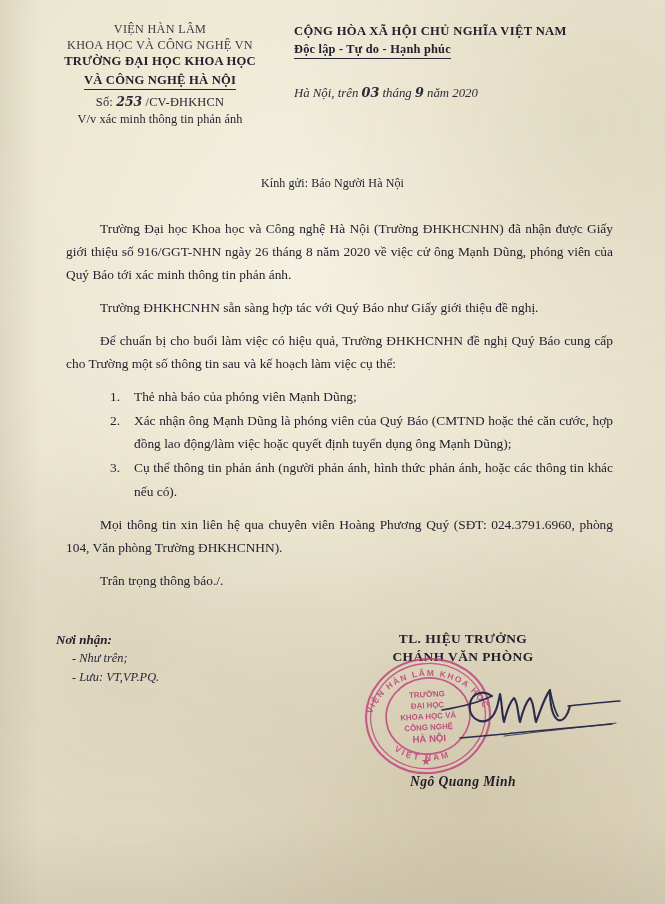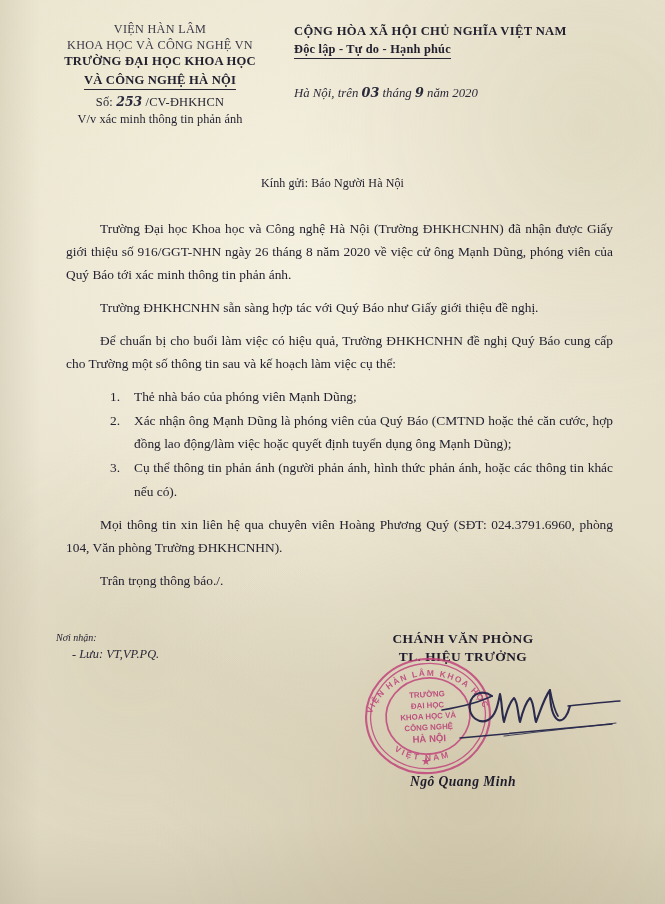--- a/index.html
+++ b/index.html
@@ -177,23 +177,23 @@
     align-items: flex-start;
     padding: 28px 30px 0 56px;
     position: relative;
   }
   #recipients {
     width: 235px;
     font-size: 12.4px;
     line-height: 1.52;
   }
   .recip-title {
-    font-weight: normal;
-    font-style: italic;
-    font-size: 10px;
+    font-weight: bold;
+    font-style: italic;
+    font-size: 13px;
     color: #23212f;
   }
   .recip-item {
     font-style: italic;
     padding-left: 16px;
     color: #2a2838;
   }
 
   #signature-block {
     flex: 1;
@@ -290,26 +290,27 @@
     </ol>
 
     <p>Mọi thông tin xin liên hệ qua chuyên viên Hoàng Phương Quý (SĐT: 024.3791.6960, phòng 104, Văn phòng Trường ĐHKHCNHN).</p>
     <p>Trân trọng thông báo./.</p>
   </div>
 
   <div id="footer" class="layer">
 
     <div id="recipients">
       <div class="recip-title">Nơi nhận:</div>
+      <div class="recip-item">- Như trên;</div>
       <div class="recip-item">- Lưu: VT,VP.PQ.</div>
     </div>
 
     <div id="signature-block">
+      <div class="sig-title">TL. HIỆU TRƯỞNG</div>
       <div class="sig-title">CHÁNH VĂN PHÒNG</div>
-      <div class="sig-title">TL. HIỆU TRƯỞNG</div>
       <div id="signer-name">Ngô Quang  Minh</div>
     </div>
   </div>
 
   <svg id="seal" viewBox="0 0 144 128">
     <g transform="translate(72,64) rotate(-8)" fill="none" stroke="#c0427a" stroke-width="2.1" opacity="0.9">
       <ellipse cx="0" cy="0" rx="62" ry="57"></ellipse>
       <ellipse cx="0" cy="0" rx="57.5" ry="52.5" stroke-width="1.3"></ellipse>
       <ellipse cx="0" cy="0" rx="42" ry="38" stroke-width="1.7"></ellipse>
     </g>

